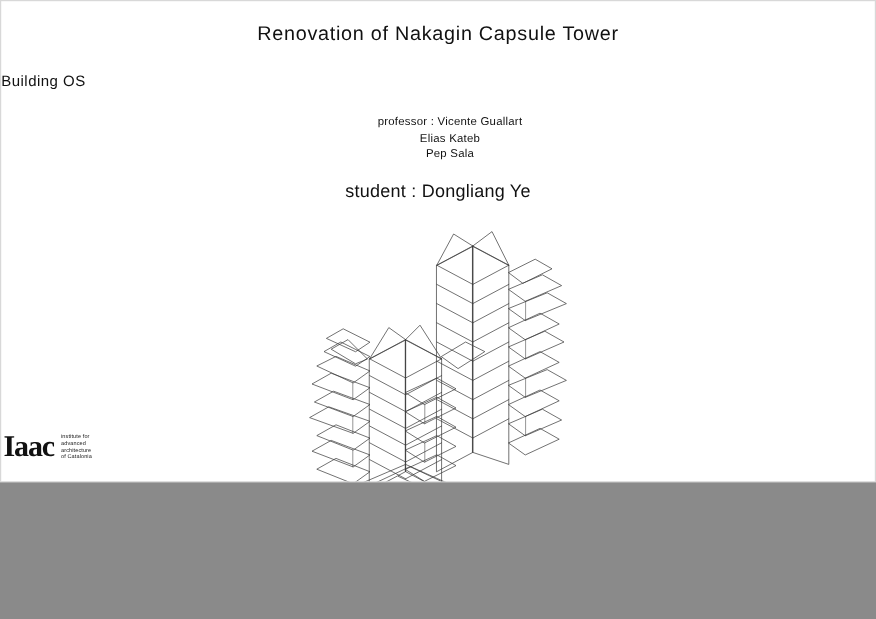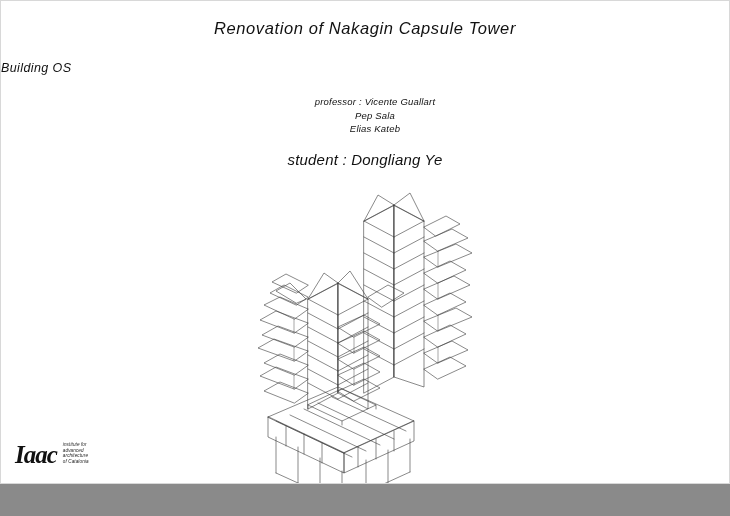--- a/index.html
+++ b/index.html
@@ -3,28 +3,27 @@
 <meta charset="utf-8">
 <style>
   html, body {
     margin: 0;
     padding: 0;
     background: #8a8a8a;
   }
   .page {
     position: relative;
     width: 730px;
-    height: 484px;
+    height: 402px;
     background: #ffffff;
     border: 1px solid #d8d8d8;
     box-sizing: border-box;
     overflow: hidden;
     font-family: "Liberation Sans", sans-serif;
     color: #1a1a1a;
-    font-style: italic;
   }
   .title {
     position: absolute;
     top: 18px;
     left: 0;
     width: 100%;
     text-align: center;
     font-size: 16.5px;
     letter-spacing: 0.6px;
     font-weight: 400;
@@ -70,23 +69,24 @@
     width: 250px;
     height: 310px;
   }
   .drawing svg {
     display: block;
     width: 100%;
     height: 100%;
   }
   .logo {
     position: absolute;
-    left: 14px;
+    left: 2px;
     bottom: 16px;
     display: flex;
+    align-items: center;
     gap: 6px;
   }
   .logo-mark {
     font-family: "Liberation Serif", serif;
     font-size: 25px;
     font-weight: 700;
     letter-spacing: -1px;
     color: #111;
     line-height: 1;
   }
@@ -106,22 +106,22 @@
 <body>
 
 <div class="page">
 
   <div class="title">Renovation of Nakagin Capsule Tower</div>
 
   <div class="subtitle">Building OS</div>
 
   <div class="credits">
     <div class="line">professor : Vicente Guallart</div>
+    <div class="line">Elias Kateb</div>
     <div class="line">Pep Sala</div>
-    <div class="line">Elias Kateb</div>
   </div>
 
   <div class="student">student : Dongliang Ye</div>
 
   <div class="drawing">
     <svg viewBox="0 0 250 310" xmlns="http://www.w3.org/2000/svg" fill="none" stroke="#3a3a3a" stroke-width="0.6" stroke-linejoin="round" stroke-linecap="round">
 
       <g>
         <polygon points="22,236 92,206 168,240 98,272"></polygon>
         <polygon points="22,236 22,256 98,292 98,272"></polygon>

